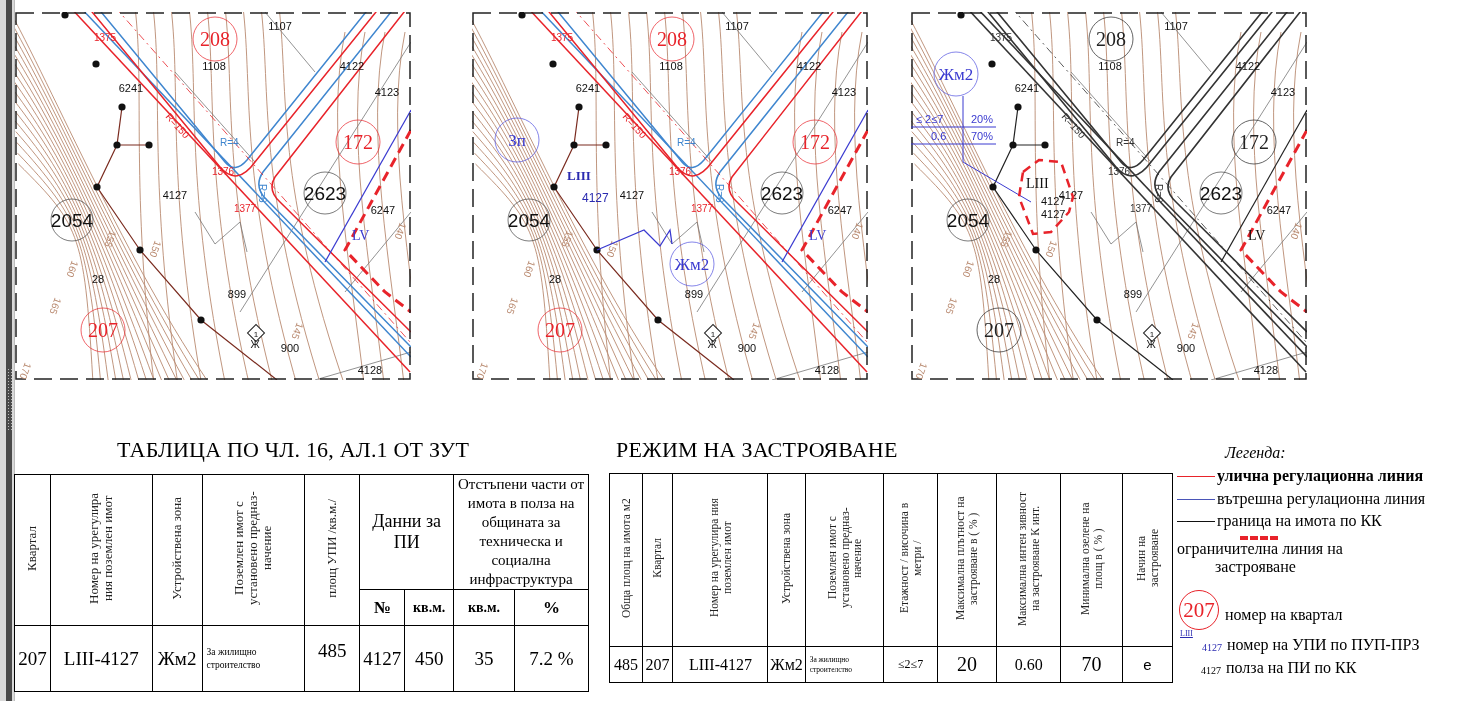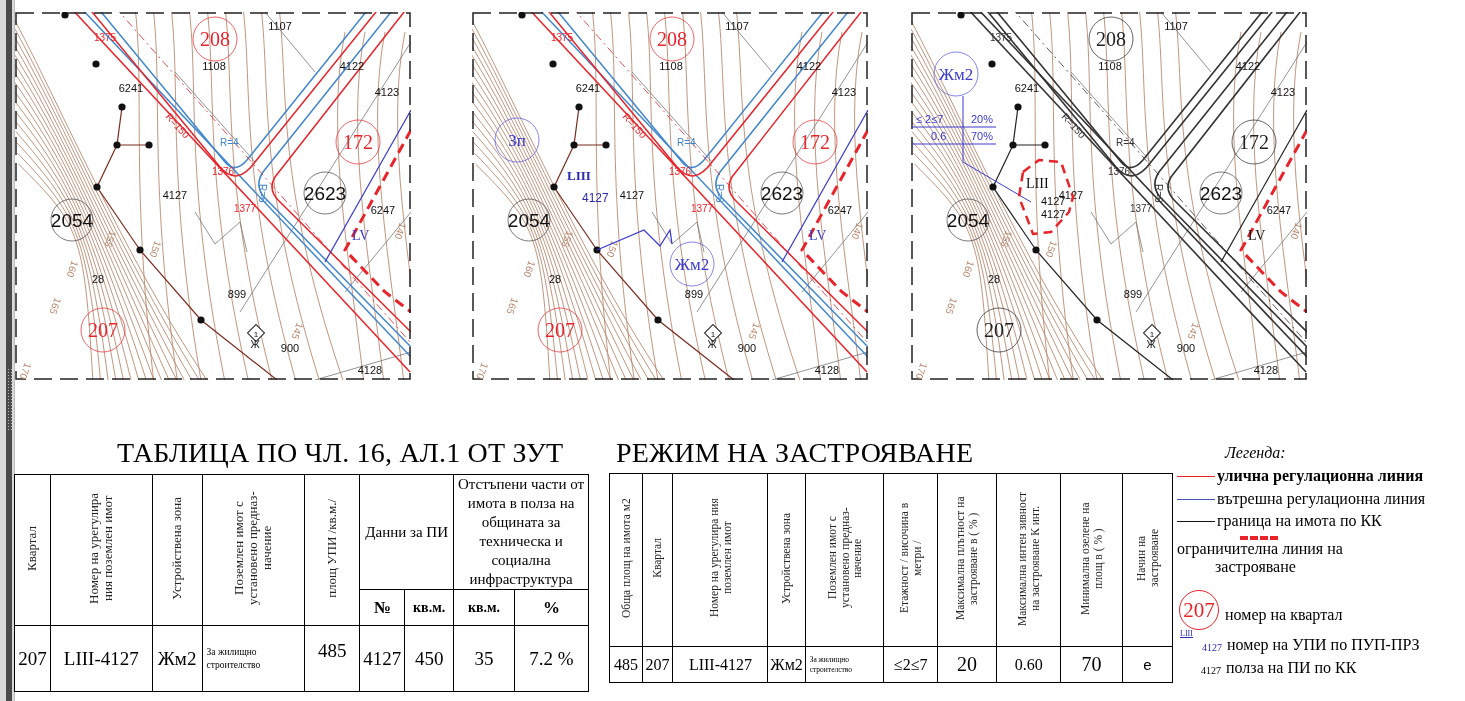--- a/index.html
+++ b/index.html
@@ -6,21 +6,21 @@
   body { width: 1465px; height: 701px; position: relative; overflow: hidden;
          font-family: "Liberation Serif", serif; color: #000; }
   .viewer-gutter { position: absolute; left: 0; top: 0; width: 14px; height: 701px;
          background: #d9d9d9; border-right: 1px solid #bdbdbd; }
   .viewer-gutter .bar { position: absolute; left: 6px; top: 0; width: 6px; height: 701px; background: #4a4a4a; }
   .viewer-gutter .grip { position: absolute; left: 7px; top: 368px; width: 5px; height: 62px;
          background-image: radial-gradient(#bbb 1px, transparent 1px); background-size: 3px 3px; }
   .map-panel { position: absolute; top: 12px; width: 396px; height: 368px; background: #fff; }
   .map-panel svg { position: absolute; left: 0; top: 0; width: 396px; height: 368px; }
   .map-text { font-family: "Liberation Sans", sans-serif; }
-  .title { position: absolute; font-size: 28px; letter-spacing: 0.2px; white-space: nowrap; }
+  .title { position: absolute; font-size: 22px; letter-spacing: 0.2px; white-space: nowrap; }
   table.zut { position: absolute; border-collapse: collapse; font-family: "Liberation Serif", serif; }
   table.zut td { border: 1.4px solid #000; padding: 0; text-align: center; vertical-align: middle; }
   .vert { writing-mode: vertical-rl; transform: rotate(180deg); font-size: 13px; line-height: 14px;
           display: inline-block; text-align: center; color: #222; }
   .vert.sm { font-size: 11.5px; line-height: 12.5px; }
   .hdr-text { font-size: 15px; line-height: 19px; text-align: left; padding: 2px 3px; }
   .cell-big { font-size: 19px; }
   .cell-sm { font-size: 9.5px; line-height: 13px; text-align: left !important; padding-left: 4px !important; }
   .legend { position: absolute; left: 1177px; top: 440px; width: 288px; font-size: 16px; }
   .legend .row { position: absolute; left: 0; white-space: nowrap; display: flex; align-items: center; }
@@ -352,21 +352,21 @@
 
 <div class="title" style="left:117px; top:437px;">ТАБЛИЦА ПО ЧЛ. 16, АЛ.1 ОТ ЗУТ</div>
 <table class="zut" style="left:14px; top:474px; width:575px; height:208px;">
   <tbody>
       <tr style="height:106px;">
     <td rowspan="2" style="width:35px;"><span class="vert">Квартал</span></td>
     <td rowspan="2" style="width:101px;"><span class="vert" style="height:128px;">Номер на урегулира ния поземлен имот</span></td>
     <td rowspan="2" style="width:49px;"><span class="vert">Устройствена зона</span></td>
     <td rowspan="2" style="width:102px;"><span class="vert" style="height:128px;">Поземлен имот с установено предназ- начение</span></td>
     <td rowspan="2" style="width:54px;"><span class="vert">площ УПИ /кв.м./</span></td>
-    <td colspan="2" style="font-size:15px;">Данни за ПИ</td>
+    <td colspan="2" style="font-size:18px;">Данни за ПИ</td>
     <td colspan="2" class="hdr-text">Отстъпени части от имота в полза на общината за техническа и социална инфраструктура</td>
   </tr>
   <tr style="height:36px;">
     <td style="width:44px; font-size:17px; font-weight:bold;">№</td>
     <td style="width:48px; font-size:14px; font-weight:bold;">кв.м.</td>
     <td style="width:60px; font-size:14px; font-weight:bold;">кв.м.</td>
     <td style="width:73px; font-size:17px; font-weight:bold;">%</td>
   </tr>
   <tr style="height:66px;">
     <td class="cell-big">207</td>
@@ -396,21 +396,21 @@
     <td style="width:58px;"><span class="vert sm" style="height:135px;">Максимална интен зивност на застрояване К инт.</span></td>
     <td style="width:55px;"><span class="vert sm" style="height:115px;">Минимална озелене на площ в ( % )</span></td>
     <td style="width:45px;"><span class="vert sm" style="height:70px;">Начин на застрояване</span></td>
   </tr>
   <tr style="height:36px;">
     <td style="font-size:16px;">485</td>
     <td style="font-size:16px;">207</td>
     <td style="font-size:16px;">LIII-4127</td>
     <td style="font-size:16px;">Жм2</td>
     <td class="cell-sm" style="font-size:7.5px; line-height:10px;">За жилищно строителство</td>
-    <td style="font-size:16px;">≤2≤7</td>
+    <td style="font-size:12px;">≤2≤7</td>
     <td style="font-size:20px;">20</td>
     <td style="font-size:16px;">0.60</td>
     <td style="font-size:20px;">70</td>
     <td style="font-size:15px; font-family:'Liberation Sans',sans-serif;">е</td>
   </tr>
 </tbody>
   </table>
 
 <div class="legend">
   <div class="row" style="left:48px; top:4px;font-style:italic;">Легенда:</div>

